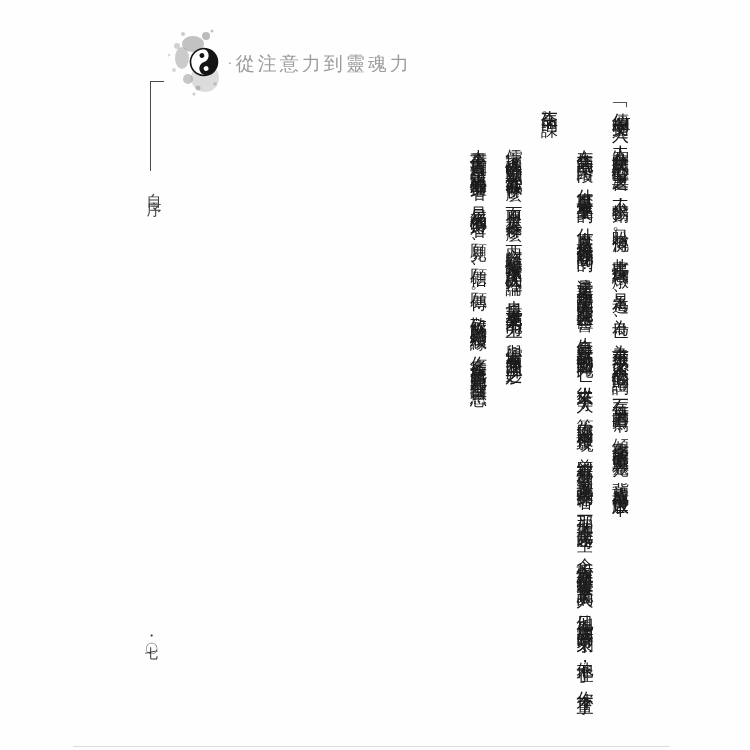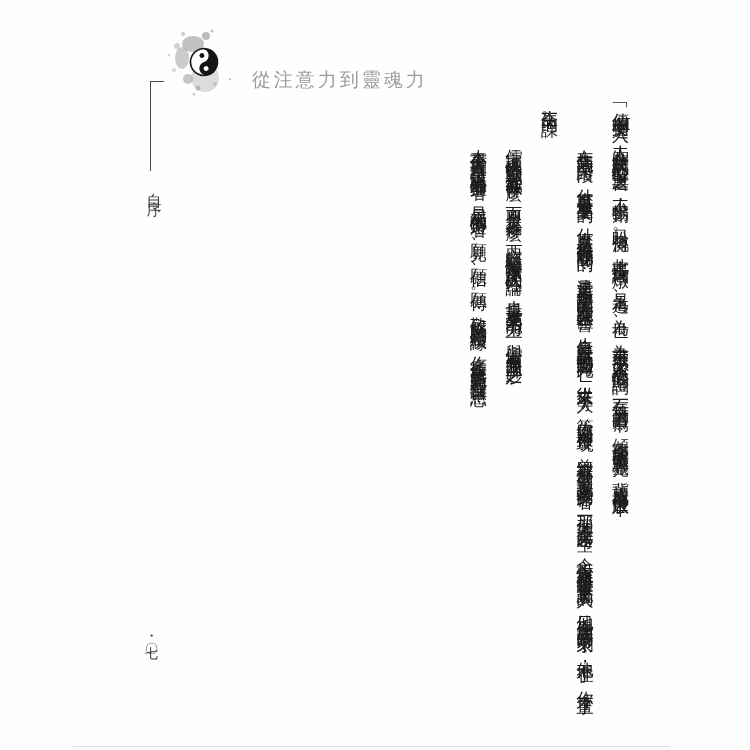--- a/index.html
+++ b/index.html
@@ -28,21 +28,21 @@
     align-items: center;
     color: #9b9b9b;
     font-family: "DejaVu Sans", sans-serif;
   }
   .header-title .sep-dot {
     font-size: 12px;
     margin-right: 4px;
     color: #8f8f8f;
   }
   .header-title h1 {
-    margin: 16px;
+    margin: 0;
     font-size: 19px;
     font-weight: normal;
     letter-spacing: 3px;
     color: #9b9b9b;
   }
 
   
   .bracket {
     position: absolute;
     left: 150px; top: 81px;

